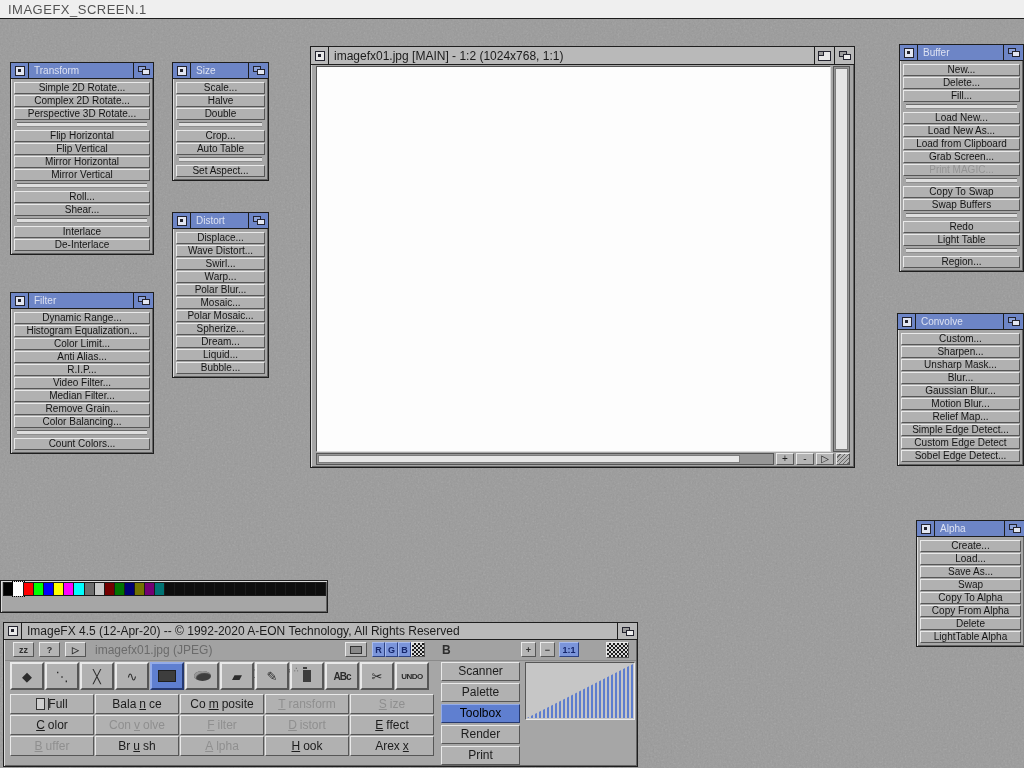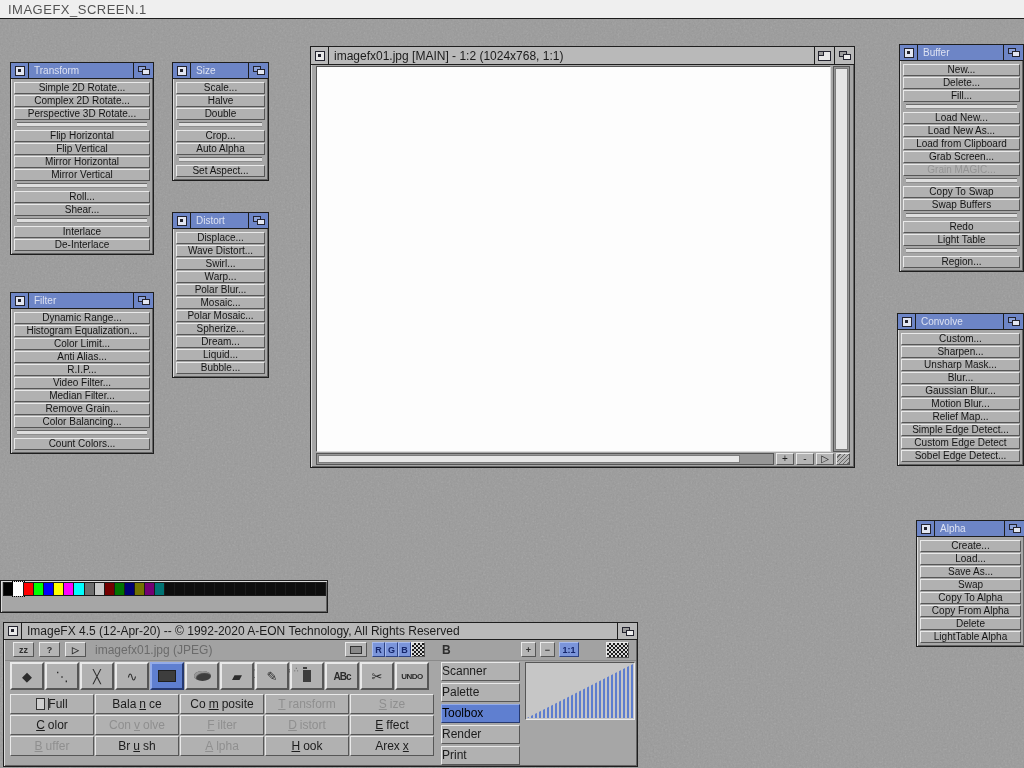--- a/index.html
+++ b/index.html
@@ -84,21 +84,21 @@
   .gbtn{flex:1;height:20px;box-sizing:border-box;background:#b1b1b1;color:#1c1c1c;
     border:1px solid;border-color:#e9e9e9 #565656 #565656 #e9e9e9;font-size:12px;
     display:flex;align-items:center;justify-content:center;gap:3px;cursor:pointer;padding:0;
     font-family:"Liberation Sans",sans-serif;}
   .gbtn.ghost{color:#8f8f8f;}
   .gbtn u,.rbtn u,.cbtn u{text-decoration:underline;}
   .icon-pageflip{display:inline-block;width:7px;height:10px;border:1px solid #333;background:#cfcfcf;position:relative;}
   .icon-pageflip::after{content:"";position:absolute;right:-5px;top:-1px;width:1px;height:12px;background:#333;}
   .rightcol{position:absolute;left:437px;top:39px;width:79px;}
   .rbtn{display:block;box-sizing:border-box;width:100%;height:19px;margin-bottom:2px;background:#b1b1b1;color:#1c1c1c;
-    border:1px solid;border-color:#e9e9e9 #565656 #565656 #e9e9e9;font-size:12px;text-align:left;
+    border:1px solid;border-color:#e9e9e9 #565656 #565656 #e9e9e9;font-size:12px;text-align:center;
     line-height:17px;cursor:pointer;padding:0;font-family:"Liberation Sans",sans-serif;}
   .rbtn.selected{background:#5f7fd0;color:#000000;border-color:#93abe8 #25386f #25386f #93abe8;}
   .gradientbox{position:absolute;left:521px;top:39px;width:108px;height:56px;
     background:#c6c6c6;border:1px solid;border-color:#565656 #e9e9e9 #e9e9e9 #565656;}
   .gradientbox .ramp{position:absolute;inset:1px;
     background:repeating-linear-gradient(90deg,#5e7ecf 0 2px,#c6c6c6 2px 4px);
     clip-path:polygon(0 100%,100% 0,100% 100%);}
   .cornerbtns{position:absolute;left:521px;top:97px;width:108px;}
   .cornerbtns .row{display:flex;gap:4px;margin-bottom:2px;}
   .cbtn{flex:1;height:19px;box-sizing:border-box;background:#b1b1b1;color:#1c1c1c;
@@ -163,21 +163,21 @@
           <span class="gadget depth">
             <i></i>
           </span>
         </div>
         <div class="content">
           <button class="pbtn">Scale...</button>
           <button class="pbtn">Halve</button>
           <button class="pbtn">Double</button>
           <div class="psep"></div>
           <button class="pbtn">Crop...</button>
-          <button class="pbtn">Auto Alpha</button>
+          <button class="pbtn">Auto Table</button>
           <div class="psep"></div>
           <button class="pbtn">Set Aspect...</button>
         </div>
       </div>
       <div class="window panel" style="left: 172px; top: 212px; width: 95px;">
         <div class="titlebar blue">
           <span class="gadget close">
             <i></i>
           </span>
           <span class="ttext">Distort</span>
@@ -235,21 +235,21 @@
         </div>
         <div class="content">
           <button class="pbtn">New...</button>
           <button class="pbtn">Delete...</button>
           <button class="pbtn">Fill...</button>
           <div class="psep"></div>
           <button class="pbtn">Load New...</button>
           <button class="pbtn">Load New As...</button>
           <button class="pbtn">Load from Clipboard</button>
           <button class="pbtn">Grab Screen...</button>
-          <button class="pbtn ghost">Grain MAGIC...</button>
+          <button class="pbtn ghost">Print MAGIC...</button>
           <div class="psep"></div>
           <button class="pbtn">Copy To Swap</button>
           <button class="pbtn">Swap Buffers</button>
           <div class="psep"></div>
           <button class="pbtn">Redo</button>
           <button class="pbtn">Light Table</button>
           <div class="psep"></div>
           <button class="pbtn">Region...</button>
         </div>
       </div>

